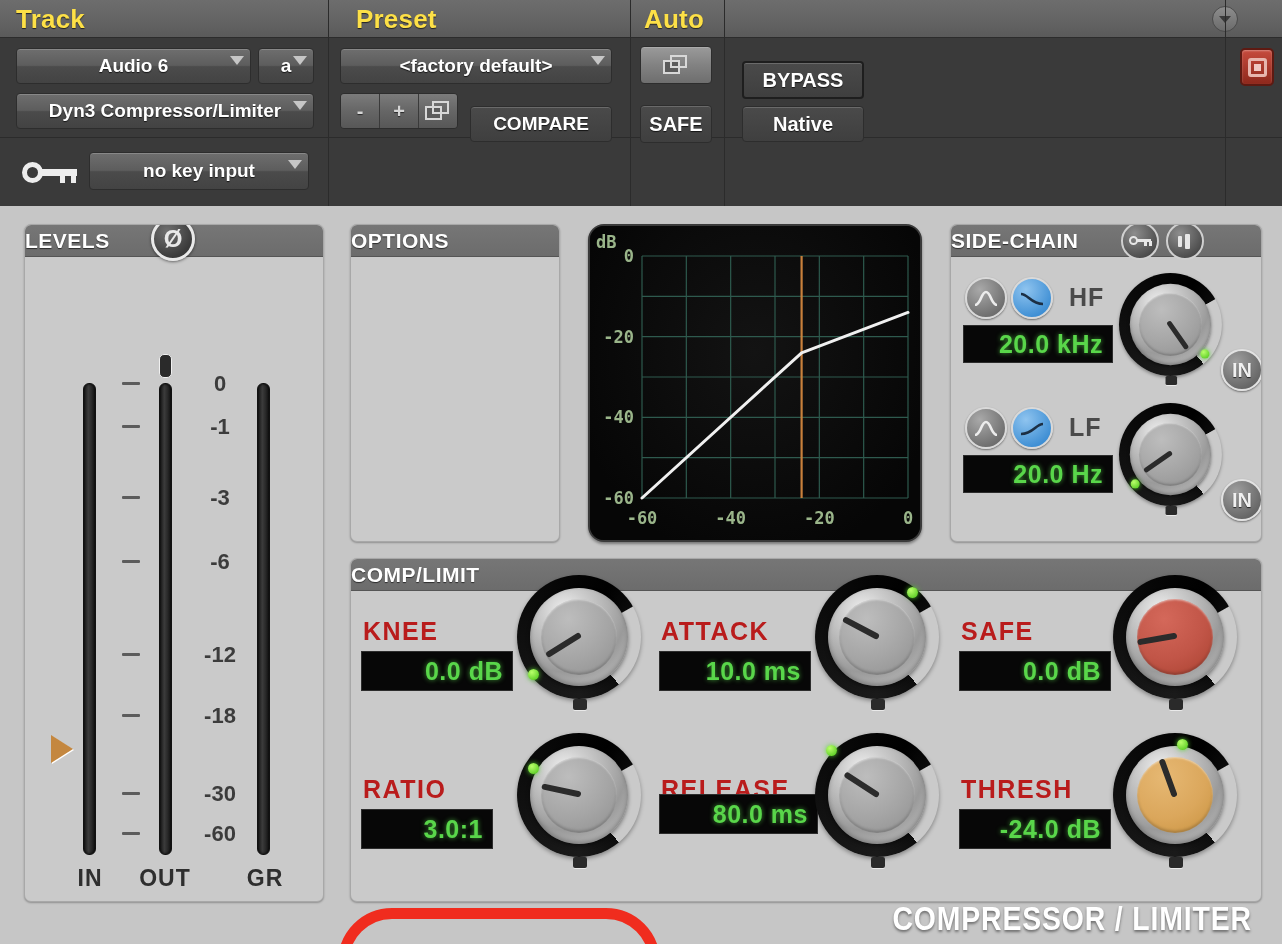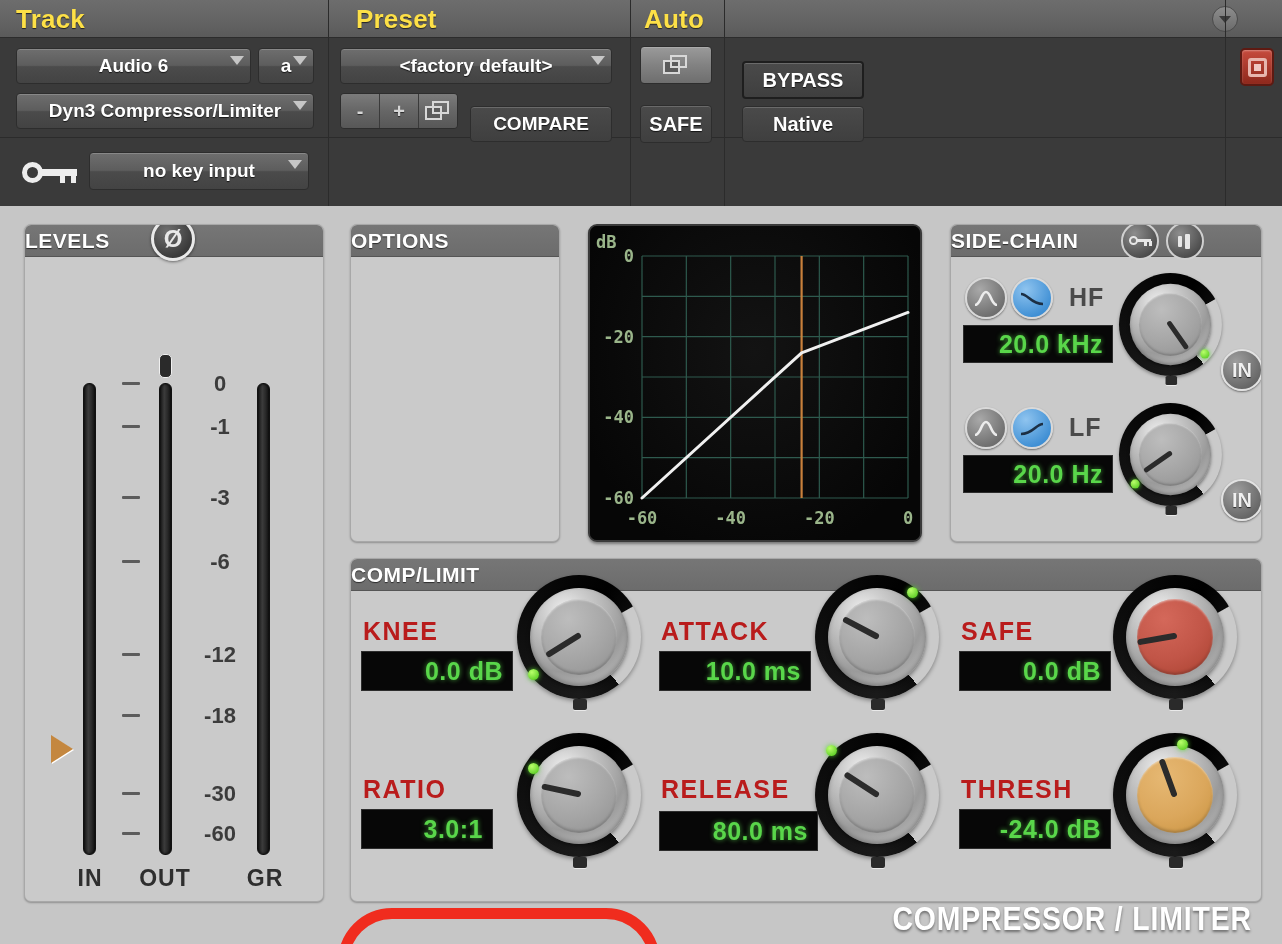--- a/index.html
+++ b/index.html
@@ -223,21 +223,21 @@
     filter: drop-shadow(1px 1px 0 #fff);
   }
 
   
   #panel-options { left: 350px; top: 18px; width: 210px; height: 318px; }
 
   
   #graph-frame {
     position: absolute; left: 588px; top: 18px; width: 334px; height: 318px;
     background: #0b0b0b;
-    border-radius: 9px;
+    border-radius: 16px;
     border: 2px solid #3a3a3a;
     box-shadow: 0 2px 3px rgba(0,0,0,.4);
     overflow: hidden;
   }
   #graph-inner { position: absolute; left: 0; top: 0; width: 100%; height: 100%;
      background: radial-gradient(ellipse at 50% 40%, #131313 0%, #060606 80%); }
 
   
   #panel-sidechain { left: 950px; top: 18px; width: 312px; height: 318px; }
   .sc-row { position: absolute; left: 0; width: 100%; height: 130px; }
@@ -605,21 +605,21 @@
       <div class="cl-lbl" style="left:310px;top:58px;">ATTACK</div>
       <div class="lcd" style="left:308px;top:92px;width:152px;height:40px;">10.0 ms</div>
 
       <div class="cl-lbl" style="left:610px;top:58px;">SAFE</div>
       <div class="lcd" style="left:608px;top:92px;width:152px;height:40px;">0.0 dB</div>
 
       <div class="cl-lbl" style="left:12px;top:216px;">RATIO</div>
       <div class="lcd" style="left:10px;top:250px;width:132px;height:40px;">3.0:1</div>
 
       <div class="cl-lbl" style="left:310px;top:216px;">RELEASE</div>
-      <div class="lcd" style="left:308px;top:252px;width:159px;height:40px;">80.0 ms</div>
+      <div class="lcd" style="left:308px;top:235px;width:159px;height:40px;">80.0 ms</div>
 
       <div class="cl-lbl" style="left:610px;top:216px;">THRESH</div>
       <div class="lcd" style="left:608px;top:250px;width:152px;height:40px;">-24.0 dB</div>
 
       <div class="knob" style="left:166px;top:16px;">
         <div class="ring"></div>
         <div class="cap"></div>
         <div class="face"></div>
         <div class="pointer">
             <span style="transform:rotate(148deg)"></span>

